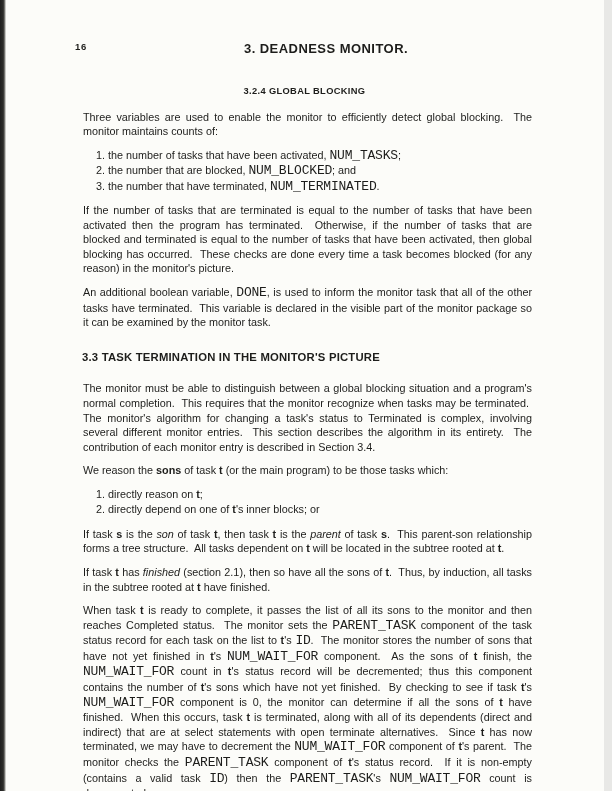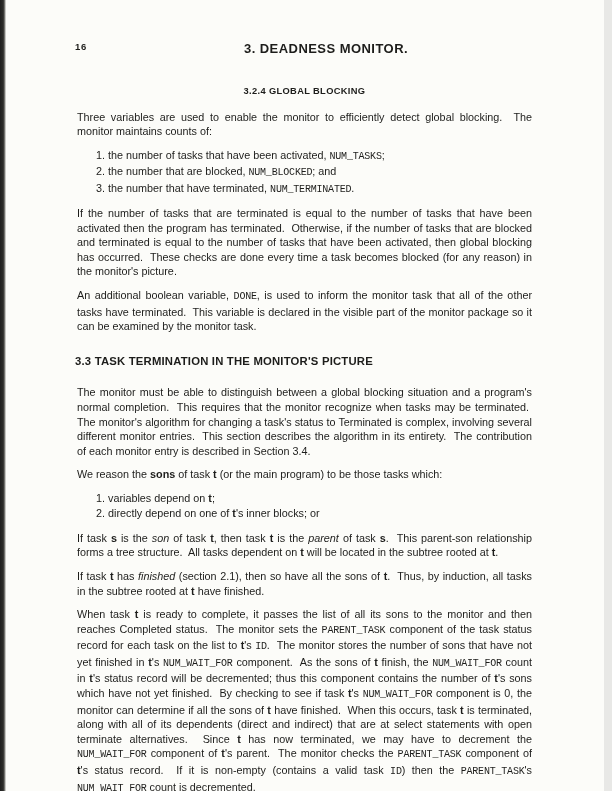--- a/index.html
+++ b/index.html
@@ -56,40 +56,40 @@
     font-size: 9.3px;
     font-weight: bold;
     letter-spacing: 0.35px;
     margin: 31px 0 11px 2px;
     text-align: center;
   }
   .h-main {
     font-size: 11.3px;
     font-weight: bold;
     letter-spacing: 0.2px;
-    margin: 20px 0 17px 0;
+    margin: 20px 0 17px 7px;
     text-align: left;
   }
   .para {
-    margin: 0 0 9px 2px;
+    margin: 0 0 9px 8px;
   }
   .list {
     margin: 5px 0 9px 0;
     padding-left: 21px;
     text-align: left;
     line-height: 15.4px;
   }
   .li { white-space: nowrap; }
   .num { }
   .r-n { }
   .r-b { font-weight: bold; }
   .r-i { font-style: italic; }
   .r-m {
     font-family: "Liberation Mono", monospace;
-    font-size: 10px;
+    font-size: 13px;
     letter-spacing: -0.2px;
   }
 </style>
 </head>
 <body>
 
 <div class="page">
   <div class="edge-strip"></div>
   <div class="page-header">
     <span class="page-number">16</span>
@@ -102,20 +102,20 @@
         <div class="li"><span class="num">1. </span><span class="r-n">the number of tasks that have been activated, </span><span class="r-m">NUM_TASKS</span><span class="r-n">;</span></div>
         <div class="li"><span class="num">2. </span><span class="r-n">the number that are blocked, </span><span class="r-m">NUM_BLOCKED</span><span class="r-n">; and</span></div>
         <div class="li"><span class="num">3. </span><span class="r-n">the number that have terminated, </span><span class="r-m">NUM_TERMINATED</span><span class="r-n">.</span></div>
       </div>
       <div class="para"><span class="r-n">If the number of tasks that are terminated is equal to the number of tasks that have been activated then the program has terminated.&nbsp; Otherwise, if the number of tasks that are blocked and terminated is equal to the number of tasks that have been activated, then global blocking has occurred.&nbsp; These checks are done every time a task becomes blocked (for any reason) in the monitor's picture.</span></div>
       <div class="para"><span class="r-n">An additional boolean variable, </span><span class="r-m">DONE</span><span class="r-n">, is used to inform the monitor task that all of the other tasks have terminated.&nbsp; This variable is declared in the visible part of the monitor package so it can be examined by the monitor task.</span></div>
       <div class="h-main"><span class="r-n">3.3 TASK TERMINATION IN THE MONITOR'S PICTURE</span></div>
       <div class="para"><span class="r-n">The monitor must be able to distinguish between a global blocking situation and a program's normal completion.&nbsp; This requires that the monitor recognize when tasks may be terminated.&nbsp; The monitor's algorithm for changing a task's status to Terminated is complex, involving several different monitor entries.&nbsp; This section describes the algorithm in its entirety.&nbsp; The contribution of each monitor entry is described in Section 3.4.</span></div>
       <div class="para"><span class="r-n">We reason the </span><span class="r-b">sons</span><span class="r-n"> of task </span><span class="r-b">t</span><span class="r-n"> (or the main program) to be those tasks which:</span></div>
       <div class="list">
-        <div class="li"><span class="num">1. </span><span class="r-n">variables depend on </span><span class="r-b">t</span><span class="r-n">;</span></div>
+        <div class="li"><span class="num">1. </span><span class="r-n">directly reason on </span><span class="r-b">t</span><span class="r-n">;</span></div>
         <div class="li"><span class="num">2. </span><span class="r-n">directly depend on one of </span><span class="r-b">t</span><span class="r-n">'s inner blocks; or</span></div>
       </div>
       <div class="para"><span class="r-n">If task </span><span class="r-b">s</span><span class="r-n"> is the </span><span class="r-i">son</span><span class="r-n"> of task </span><span class="r-b">t</span><span class="r-n">, then task </span><span class="r-b">t</span><span class="r-n"> is the </span><span class="r-i">parent</span><span class="r-n"> of task </span><span class="r-b">s</span><span class="r-n">.&nbsp; This parent-son relationship forms a tree structure.&nbsp; All tasks dependent on </span><span class="r-b">t</span><span class="r-n"> will be located in the subtree rooted at </span><span class="r-b">t</span><span class="r-n">.</span></div>
       <div class="para"><span class="r-n">If task </span><span class="r-b">t</span><span class="r-n"> has </span><span class="r-i">finished</span><span class="r-n"> (section 2.1), then so have all the sons of </span><span class="r-b">t</span><span class="r-n">.&nbsp; Thus, by induction, all tasks in the subtree rooted at </span><span class="r-b">t</span><span class="r-n"> have finished.</span></div>
       <div class="para"><span class="r-n">When task </span><span class="r-b">t</span><span class="r-n"> is ready to complete, it passes the list of all its sons to the monitor and then reaches Completed status.&nbsp; The monitor sets the </span><span class="r-m">PARENT_TASK</span><span class="r-n"> component of the task status record for each task on the list to </span><span class="r-b">t</span><span class="r-n">'s </span><span class="r-m">ID</span><span class="r-n">.&nbsp; The monitor stores the number of sons that have not yet finished in </span><span class="r-b">t</span><span class="r-n">'s </span><span class="r-m">NUM_WAIT_FOR</span><span class="r-n"> component.&nbsp; As the sons of </span><span class="r-b">t</span><span class="r-n"> finish, the </span><span class="r-m">NUM_WAIT_FOR</span><span class="r-n"> count in </span><span class="r-b">t</span><span class="r-n">'s status record will be decremented; thus this component contains the number of </span><span class="r-b">t</span><span class="r-n">'s sons which have not yet finished.&nbsp; By checking to see if task </span><span class="r-b">t</span><span class="r-n">'s </span><span class="r-m">NUM_WAIT_FOR</span><span class="r-n"> component is 0, the monitor can determine if all the sons of </span><span class="r-b">t</span><span class="r-n"> have finished.&nbsp; When this occurs, task </span><span class="r-b">t</span><span class="r-n"> is terminated, along with all of its dependents (direct and indirect) that are at select statements with open terminate alternatives.&nbsp; Since </span><span class="r-b">t</span><span class="r-n"> has now terminated, we may have to decrement the </span><span class="r-m">NUM_WAIT_FOR</span><span class="r-n"> component of </span><span class="r-b">t</span><span class="r-n">'s parent.&nbsp; The monitor checks the </span><span class="r-m">PARENT_TASK</span><span class="r-n"> component of </span><span class="r-b">t</span><span class="r-n">'s status record.&nbsp; If it is non-empty (contains a valid task </span><span class="r-m">ID</span><span class="r-n">) then the </span><span class="r-m">PARENT_TASK</span><span class="r-n">'s </span><span class="r-m">NUM_WAIT_FOR</span><span class="r-n"> count is decremented.</span></div>
     </div>
 </div>
 
 </body></html>

